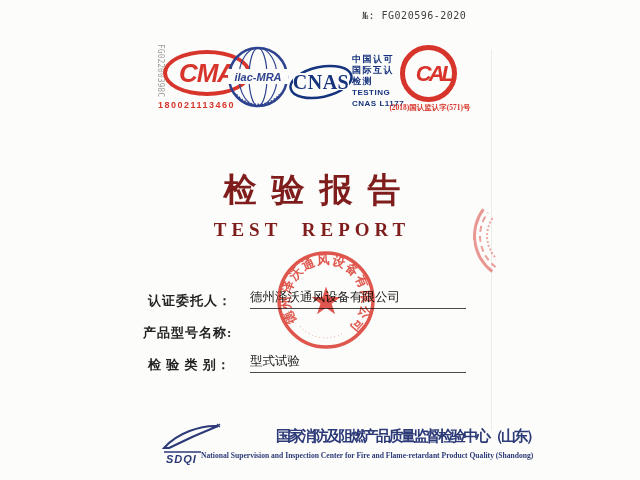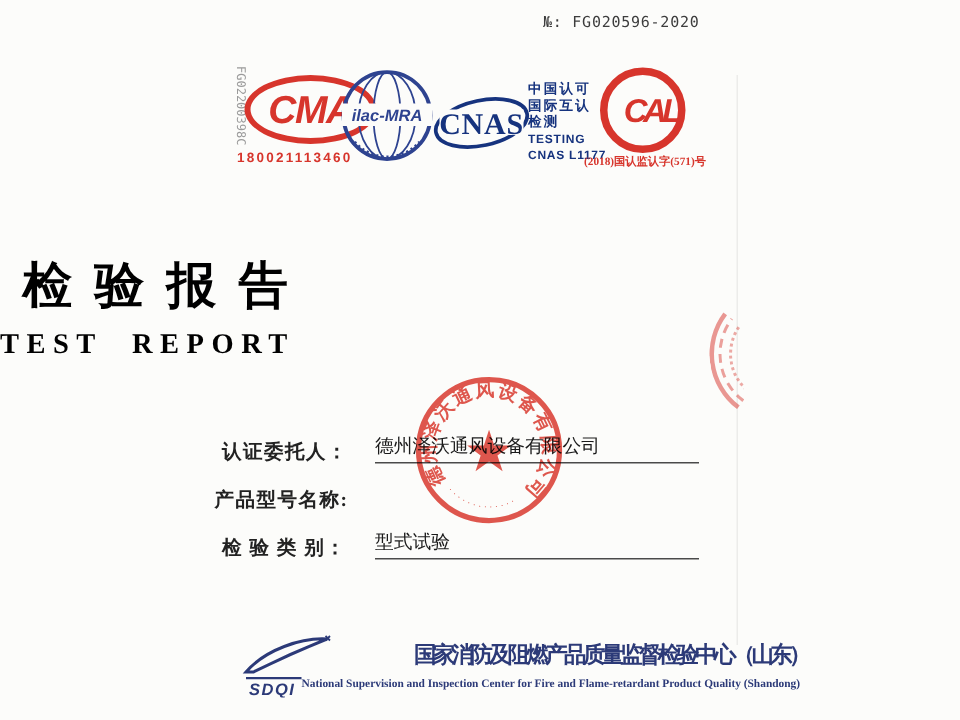--- a/index.html
+++ b/index.html
@@ -46,21 +46,21 @@
     display:flex; align-items:center; justify-content:flex-end; }
   .cal-letters { font-family:"Liberation Sans", sans-serif; font-style:italic;
     font-weight:900; font-size:22px; color:#d7352c; letter-spacing:-3px; }
   .cal-caption { left:375px; top:103px; width:110px; text-align:center;
     font-size:7.5px; color:#d7352c; font-weight:700; }
 
   
   .page-edge { left:491px; top:50px; width:1px; height:380px; background:#ececea; }
 
   
-  .title-wrap { left:0; top:168px; width:624px; text-align:left; color:#000000; }
+  .title-wrap { left:0; top:168px; width:624px; text-align:center; color:#7f1d1d; }
   .title-cn { font-family:"Liberation Sans", sans-serif; font-weight:900;
     font-size:33px; letter-spacing:15px; padding-left:15px; }
   .title-en { margin-top:6px; font-family:"Liberation Serif", serif; font-weight:700;
     font-size:19px; letter-spacing:5px; word-spacing:10px; }
 
   
   .edge-stamp { left:470px; top:186px; width:26px; height:100px; overflow:hidden; }
   .edge-stamp .ring { position:absolute; border-radius:50%; border-style:solid; border-color:transparent; }
   .edge-stamp .r1 { left:3px; top:4px; width:92px; height:92px;
     border-width:3px; border-left-color:rgba(217,68,60,.55); transform:rotate(-8deg); }

